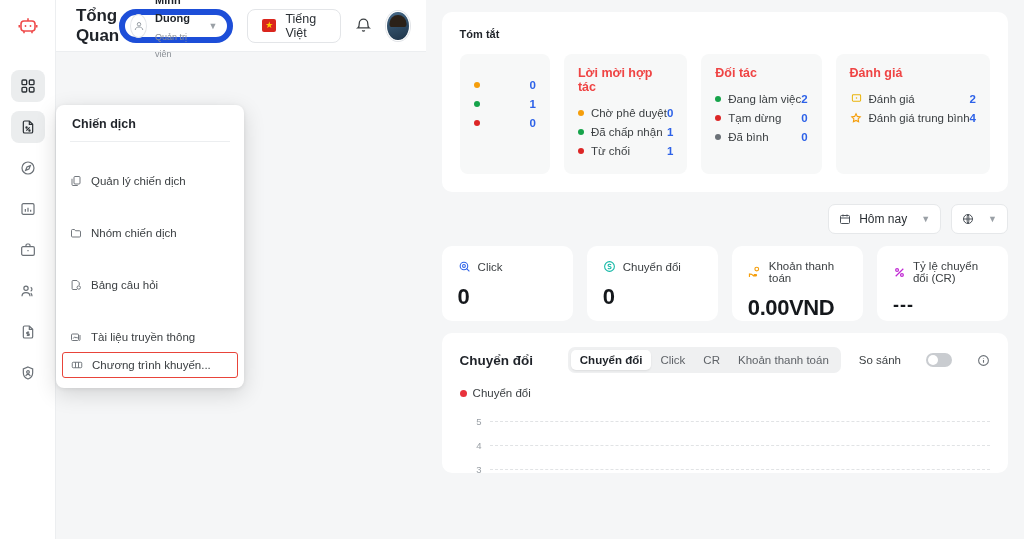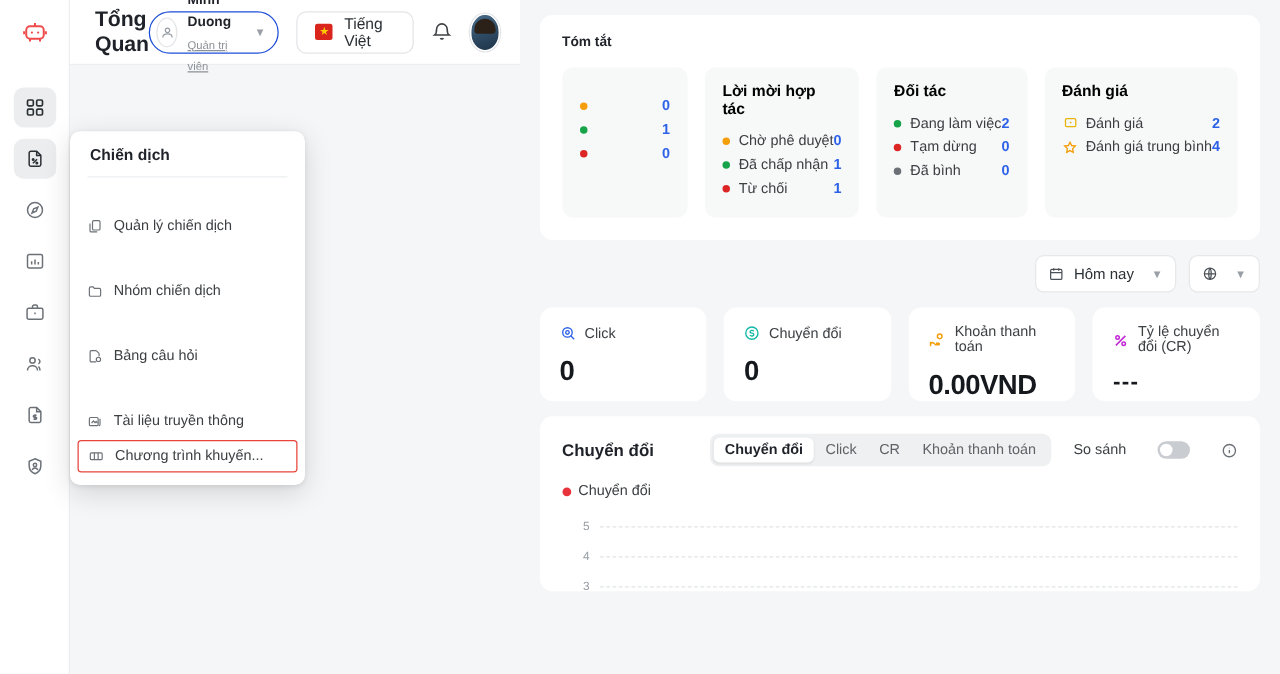--- a/index.html
+++ b/index.html
@@ -36,31 +36,31 @@
 
   .topbar {
     height: 52px; background: #ffffff; border-bottom: 1px solid #eceef0;
     display: flex; align-items: center; padding: 0 16px 0 20px; flex: 0 0 52px;
   }
   .page-title { font-size: 17px; font-weight: 700; letter-spacing: -0.1px; }
   .topbar-right { margin-left: auto; display: flex; align-items: center; gap: 14px; }
 
   .acct {
     display: flex; align-items: center; gap: 8px;
-    border: 1px solid #1d4ed8; border-radius: 20px;
+    border: 6px solid #1d4ed8; border-radius: 20px;
     padding: 4px 10px 4px 5px; height: 34px; background: #fff; cursor: pointer;
   }
   .acct-av {
     width: 24px; height: 24px; border-radius: 50%;
     border: 1px solid #e3e5e8; display: flex; align-items: center; justify-content: center;
     color: #9aa0a6; background: #fff;
   }
   .acct-txt { line-height: 1.1; }
   .acct-name { font-size: 11px; font-weight: 700; color: #1f2329; }
-  .acct-role { font-size: 9px; color: #8b9096; margin-top: 1px; text-decoration: underline; }
+  .acct-role { font-size: 9px; color: #8b9096; margin-top: 1px; }
   .caret { color: #9aa0a6; font-size: 9px; margin-left: 2px; }
 
   .lang {
     display: flex; align-items: center; gap: 9px;
     border: 1px solid #e3e5e8; border-radius: 8px; height: 34px; padding: 0 14px;
     background: #fff; cursor: pointer;
   }
   .flag {
     width: 19px; height: 13px; background: #da251d; border-radius: 2px;
     display: flex; align-items: center; justify-content: center;
@@ -82,21 +82,21 @@
   }
 
   
   .body { flex: 1 1 auto; overflow: hidden; padding: 12px 16px 0 16px; }
 
   .panel { background: #ffffff; border-radius: 10px; padding: 16px 18px 18px 18px; }
   .panel-title { font-size: 11px; font-weight: 700; margin-bottom: 14px; }
 
   .sum-grid { display: grid; grid-template-columns: repeat(4, 1fr); gap: 14px; }
   .sum-card { background: #f7f8f8; border-radius: 8px; padding: 12px 14px 14px 14px; min-height: 93px; }
-  .sum-card h4 { font-size: 12.5px; font-weight: 700; margin-bottom: 9px; color: #000000; }
+  .sum-card h4 { font-size: 12.5px; font-weight: 700; margin-bottom: 9px; color: #ef4444; }
   .sum-row { display: flex; align-items: center; font-size: 11.5px; color: #3c4043; height: 19px; }
   .dot { width: 6px; height: 6px; border-radius: 50%; margin-right: 7px; flex: 0 0 6px; }
   .sum-lbl { flex: 1 1 auto; white-space: nowrap; overflow: hidden; }
   .sum-val { font-weight: 700; color: #2d62e8; font-size: 11.5px; }
   .ic-left { width: 13px; margin-right: 6px; display: flex; align-items: center; justify-content: center; flex: 0 0 13px; }
 
   
   .filterbar { display: flex; align-items: center; margin: 12px 0 0 0; }
   .filters { margin-left: auto; display: flex; gap: 10px; }
   .select {

